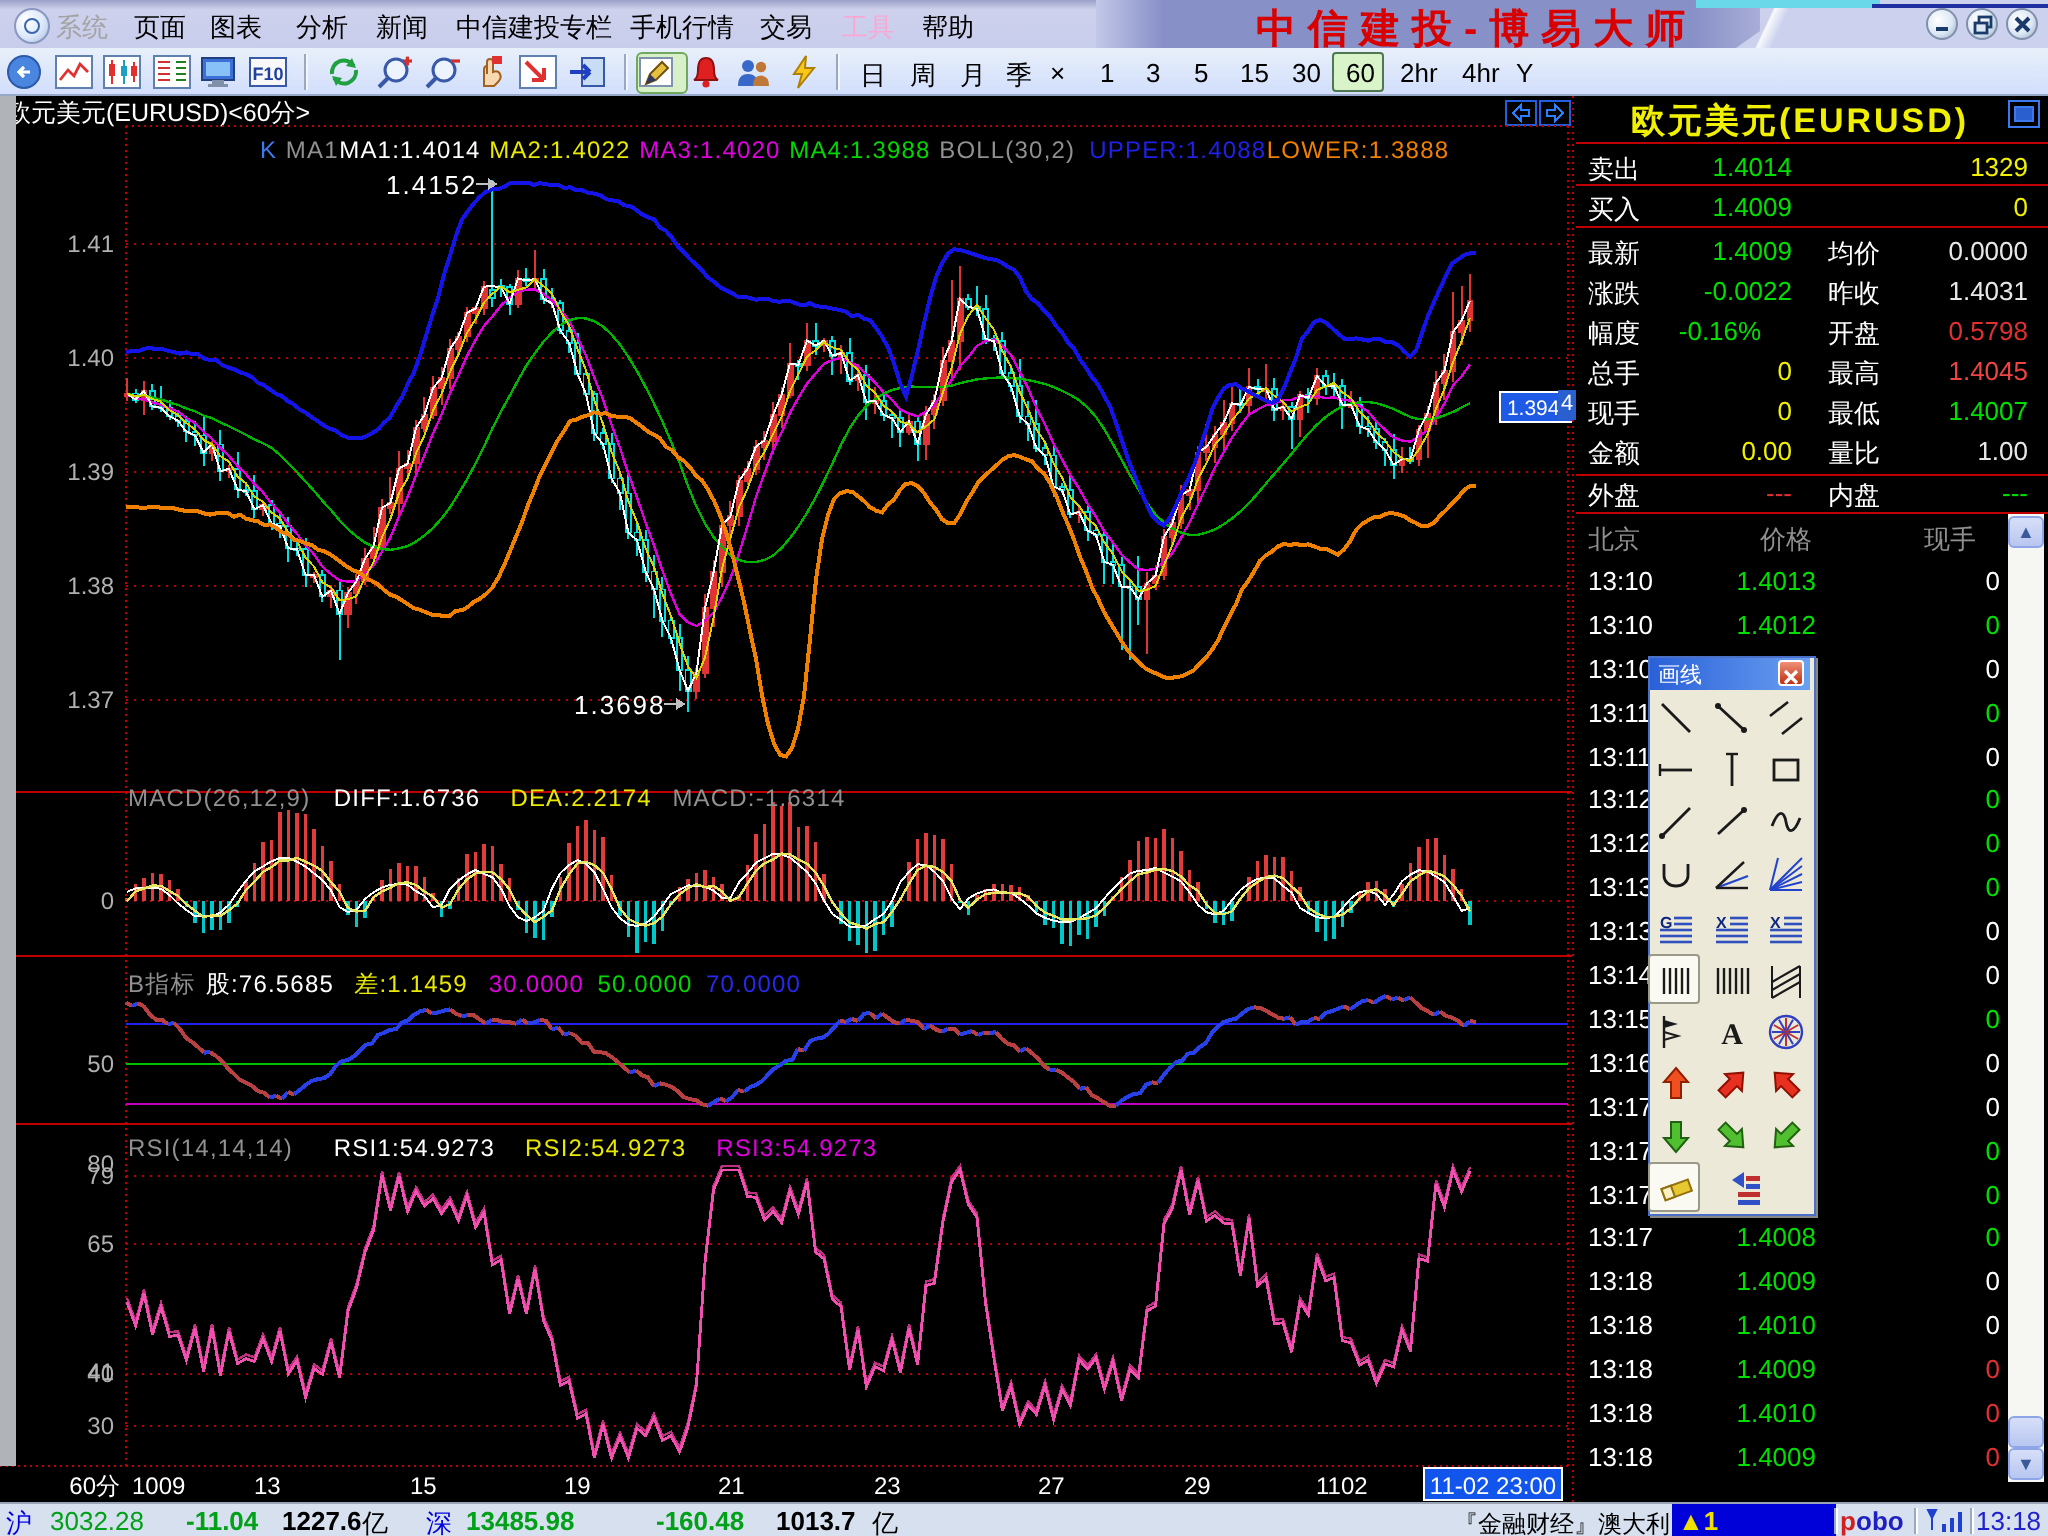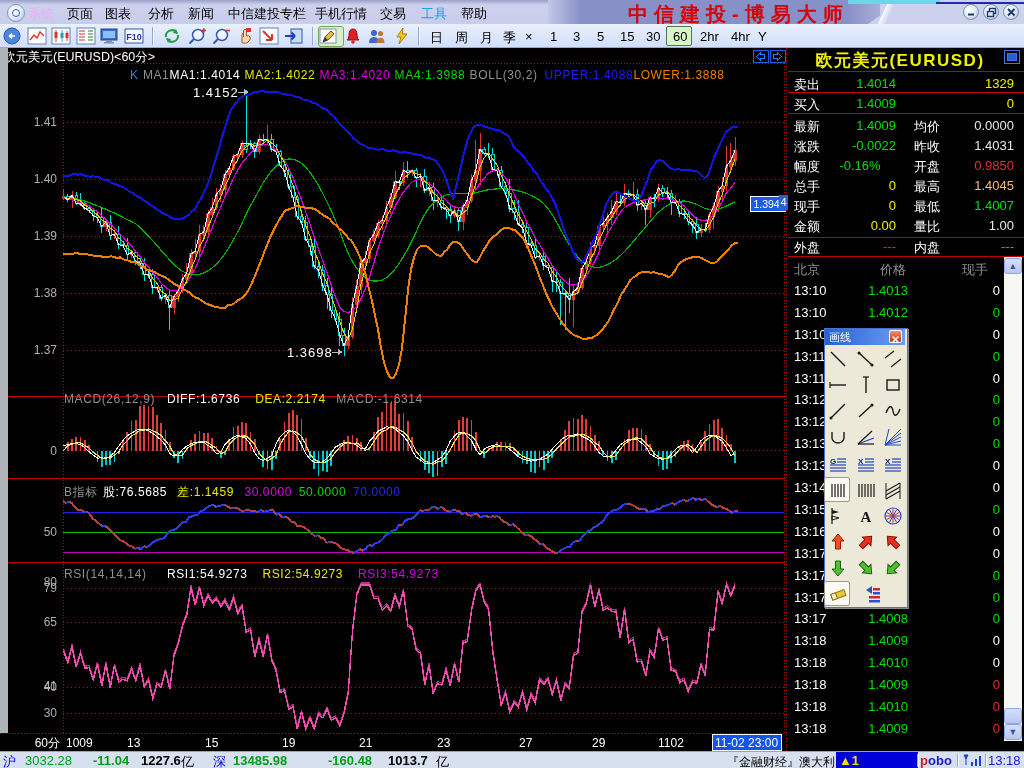--- a/index.html
+++ b/index.html
@@ -2,29 +2,29 @@
 <html><head><meta charset="utf-8"><style>
 *{margin:0;padding:0}
 body{width:1024px;height:768px;overflow:hidden;background:#000;font-family:"Liberation Sans",sans-serif;position:relative}
 </style></head><body>
 <div style="position:absolute;left:0;top:0;width:1024px;height:24px;background:linear-gradient(#9aa0c8 0%,#cdd1ec 20%,#c8cdec 100%)"></div>
 <div style="position:absolute;left:548px;top:0;width:332px;height:24px;background:linear-gradient(90deg,#c2c8e8,#8890c8 10%,#8890c8 90%,#a8aed6)"></div>
 <div style="position:absolute;left:868px;top:0;width:156px;height:24px;background:#ccd2ee;clip-path:polygon(34px 0,100% 0,100% 100%,0 100%)"></div>
 <div style="position:absolute;left:866px;top:0;width:40px;height:24px;background:linear-gradient(115deg,transparent 44%,#f8fafc 46%,transparent 60%)"></div>
 <div style="position:absolute;left:848px;top:0;width:92px;height:4px;background:#6ad8e8"></div>
 <div style="position:absolute;left:936px;top:2px;width:88px;height:2px;background:#2030a0"></div>
-<div style="position:absolute;left:28px;top:5px;font-size:13px;color:#f0abfc">系统</div>
+<div style="position:absolute;left:28px;top:5px;font-size:13px;color:#a3a3a3">系统</div>
 <div style="position:absolute;left:67px;top:5px;font-size:13px;color:#000">页面</div>
 <div style="position:absolute;left:105px;top:5px;font-size:13px;color:#000">图表</div>
 <div style="position:absolute;left:148px;top:5px;font-size:13px;color:#000">分析</div>
 <div style="position:absolute;left:188px;top:5px;font-size:13px;color:#000">新闻</div>
 <div style="position:absolute;left:228px;top:5px;font-size:13px;color:#000">中信建投专栏</div>
 <div style="position:absolute;left:315px;top:5px;font-size:13px;color:#000">手机行情</div>
 <div style="position:absolute;left:380px;top:5px;font-size:13px;color:#000">交易</div>
-<div style="position:absolute;left:421px;top:5px;font-size:13px;color:#0ea5e9">工具</div>
+<div style="position:absolute;left:421px;top:5px;font-size:13px;color:#f9a8d4">工具</div>
 <div style="position:absolute;left:461px;top:5px;font-size:13px;color:#000">帮助</div>
 <div style="position:absolute;left:628px;top:1px;width:230px;font-size:20px;font-weight:bold;color:#d80000;letter-spacing:6px">中信建投-博易大师</div>
 <div style="position:absolute;left:7px;top:4px;width:16px;height:16px;border-radius:50%;background:radial-gradient(circle at 5px 5px,#ffffff,#dce8fa 55%,#a8bce0);border:1px solid #8898c0"></div>
 <div style="position:absolute;left:12px;top:9px;width:6px;height:6px;border-radius:50%;border:1.5px solid #3866b0"></div>
 <div style="position:absolute;left:963px;top:4px;width:16px;height:16px;border-radius:50%;background:radial-gradient(circle at 5px 5px,#ffffff,#dce8f4 55%,#94a8c4);border:1px solid #8090ac;box-sizing:border-box"><svg width="14" height="14" viewBox="0 0 14 14">
       <line x1="4" y1="9.5" x2="10" y2="9.5" stroke="#1a3a6a" stroke-width="2"></line>
     </svg></div>
 <div style="position:absolute;left:983px;top:4px;width:16px;height:16px;border-radius:50%;background:radial-gradient(circle at 5px 5px,#ffffff,#dce8f4 55%,#94a8c4);border:1px solid #8090ac;box-sizing:border-box"><svg width="14" height="14" viewBox="0 0 14 14">
       <rect x="5.5" y="3.5" width="6" height="5" fill="none" stroke="#1a3a6a" stroke-width="1.4"></rect>
       <rect x="3.5" y="6.5" width="6" height="5" fill="#dce8f4" stroke="#1a3a6a" stroke-width="1.4"></rect>
@@ -799,25 +799,25 @@
 <div style="position:absolute;left:824px;top:118px;width:72px;color:#00e000;font-size:13px;text-align:right">1.4009</div>
 <div style="position:absolute;left:914px;top:118px;color:#fff;font-size:13px">均价</div>
 <div style="position:absolute;left:950px;top:118px;width:64px;color:#e8e8e8;font-size:13px;text-align:right">0.0000</div>
 <div style="position:absolute;left:794px;top:138px;color:#fff;font-size:13px">涨跌</div>
 <div style="position:absolute;left:824px;top:138px;width:72px;color:#00e000;font-size:13px;text-align:right">-0.0022</div>
 <div style="position:absolute;left:914px;top:138px;color:#fff;font-size:13px">昨收</div>
 <div style="position:absolute;left:950px;top:138px;width:64px;color:#e8e8e8;font-size:13px;text-align:right">1.4031</div>
 <div style="position:absolute;left:794px;top:158px;color:#fff;font-size:13px">幅度</div>
 <div style="position:absolute;left:824px;top:158px;width:72px;color:#00e000;font-size:13px;text-align:center">-0.16%</div>
 <div style="position:absolute;left:914px;top:158px;color:#fff;font-size:13px">开盘</div>
-<div style="position:absolute;left:950px;top:158px;width:64px;color:#e03030;font-size:13px;text-align:right">0.9850</div>
+<div style="position:absolute;left:950px;top:158px;width:64px;color:#e03030;font-size:13px;text-align:right">0.5798</div>
 <div style="position:absolute;left:794px;top:178px;color:#fff;font-size:13px">总手</div>
 <div style="position:absolute;left:824px;top:178px;width:72px;color:#f0f000;font-size:13px;text-align:right">0</div>
 <div style="position:absolute;left:914px;top:178px;color:#fff;font-size:13px">最高</div>
-<div style="position:absolute;left:950px;top:178px;width:64px;color:#fdba74;font-size:13px;text-align:right">1.4045</div>
+<div style="position:absolute;left:950px;top:178px;width:64px;color:#ef4444;font-size:13px;text-align:right">1.4045</div>
 <div style="position:absolute;left:794px;top:198px;color:#fff;font-size:13px">现手</div>
 <div style="position:absolute;left:824px;top:198px;width:72px;color:#f0f000;font-size:13px;text-align:right">0</div>
 <div style="position:absolute;left:914px;top:198px;color:#fff;font-size:13px">最低</div>
 <div style="position:absolute;left:950px;top:198px;width:64px;color:#00e000;font-size:13px;text-align:right">1.4007</div>
 <div style="position:absolute;left:794px;top:218px;color:#fff;font-size:13px">金额</div>
 <div style="position:absolute;left:824px;top:218px;width:72px;color:#f0f000;font-size:13px;text-align:right">0.00</div>
 <div style="position:absolute;left:914px;top:218px;color:#fff;font-size:13px">量比</div>
 <div style="position:absolute;left:950px;top:218px;width:64px;color:#e8e8e8;font-size:13px;text-align:right">1.00</div>
 <div style="position:absolute;left:794px;top:239px;color:#fff;font-size:13px">外盘</div>
 <div style="position:absolute;left:824px;top:239px;width:72px;color:#e03030;font-size:13px;text-align:right">---</div>

